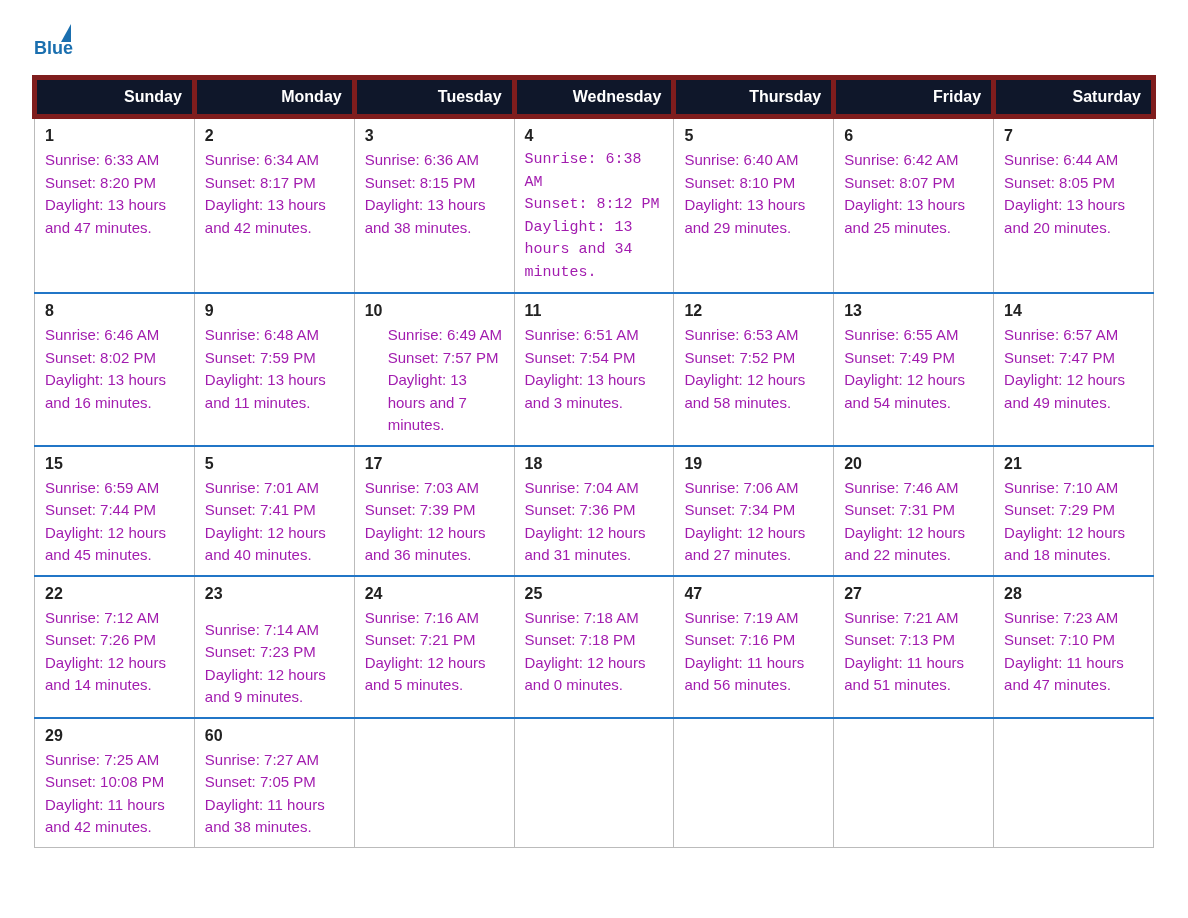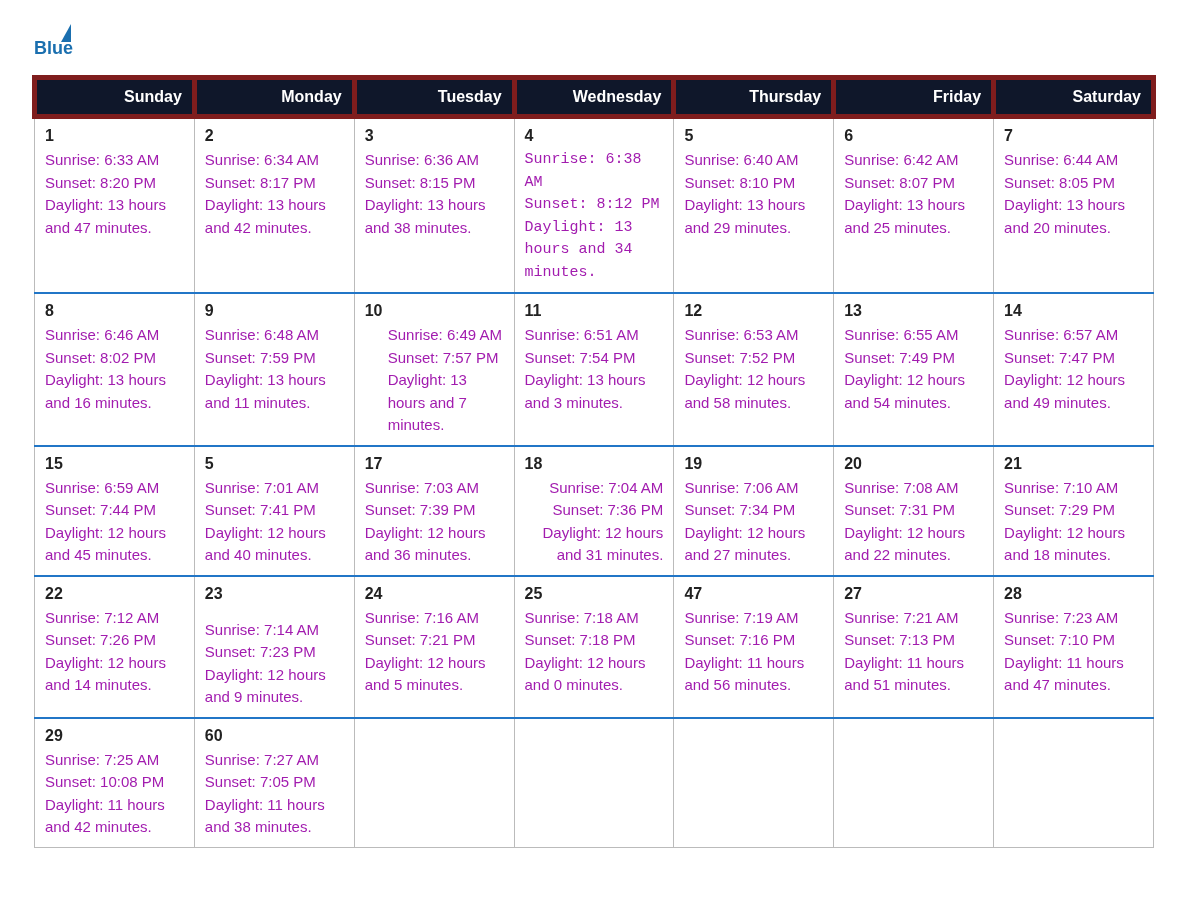--- a/index.html
+++ b/index.html
@@ -238,33 +238,33 @@
 Daylight: 12 hours and 40 minutes.</div>
         </td>
         <td>
           <div class="day-num">17</div>
           <div class="day-info" style="white-space: pre-line;">Sunrise: 7:03 AM
 Sunset: 7:39 PM
 Daylight: 12 hours and 36 minutes.</div>
         </td>
         <td>
           <div class="day-num">18</div>
-          <div class="day-info" style="white-space: pre-line; text-align: right;">Sunrise: 7:04 AM
+          <div class="day-info" style="white-space: pre-line;">Sunrise: 7:04 AM
 Sunset: 7:36 PM
 Daylight: 12 hours and 31 minutes.</div>
         </td>
         <td>
           <div class="day-num">19</div>
           <div class="day-info" style="white-space: pre-line;">Sunrise: 7:06 AM
 Sunset: 7:34 PM
 Daylight: 12 hours and 27 minutes.</div>
         </td>
         <td>
           <div class="day-num">20</div>
-          <div class="day-info" style="white-space: pre-line;">Sunrise: 7:08 AM
+          <div class="day-info" style="white-space: pre-line;">Sunrise: 7:46 AM
 Sunset: 7:31 PM
 Daylight: 12 hours and 22 minutes.</div>
         </td>
         <td>
           <div class="day-num">21</div>
           <div class="day-info" style="white-space: pre-line;">Sunrise: 7:10 AM
 Sunset: 7:29 PM
 Daylight: 12 hours and 18 minutes.</div>
         </td>
       </tr>

